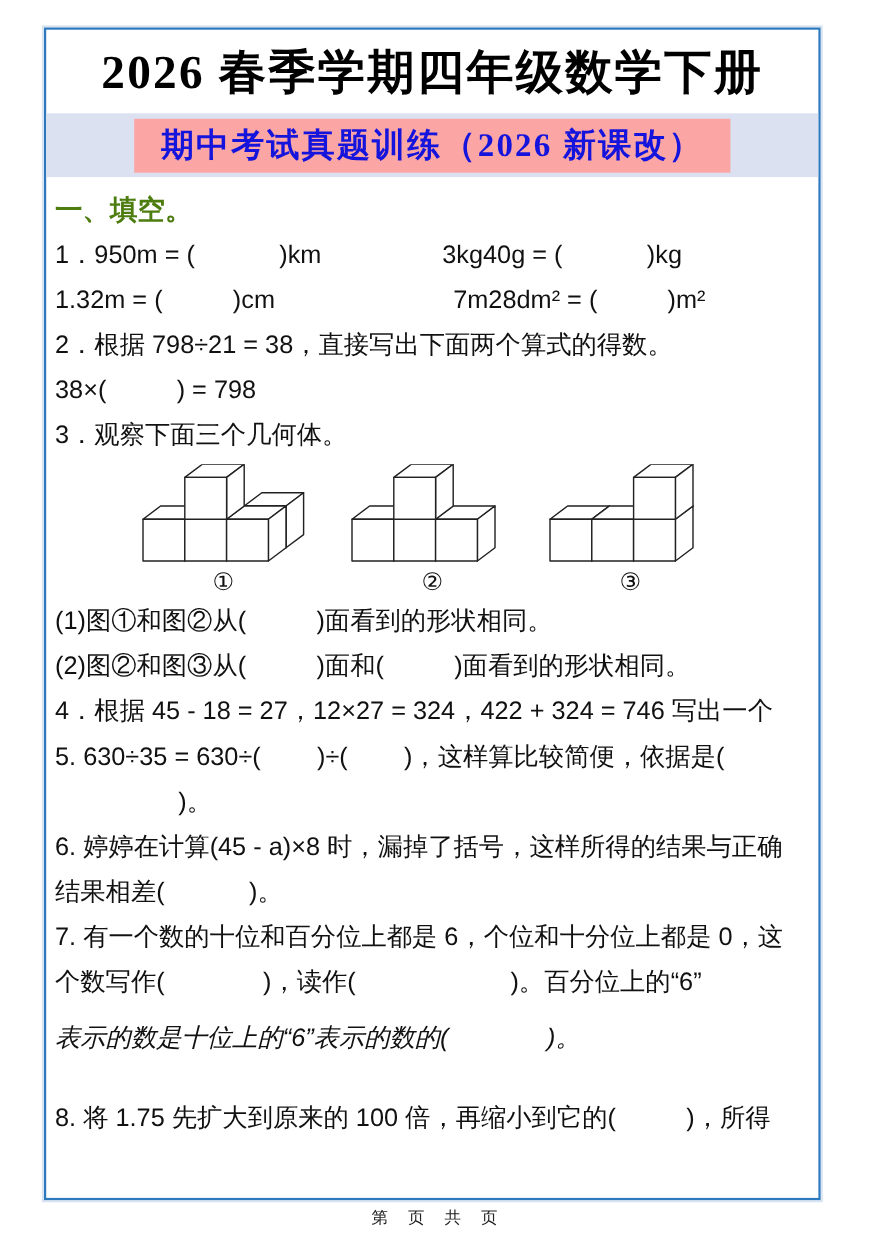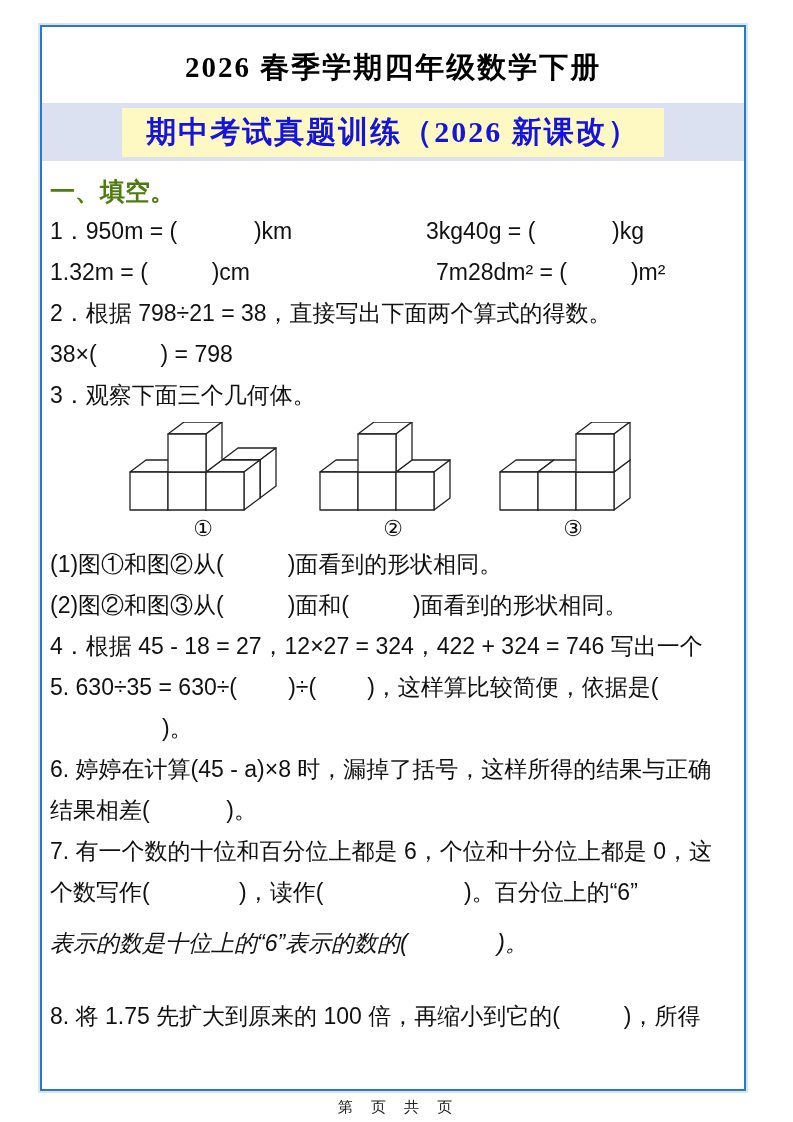--- a/index.html
+++ b/index.html
@@ -18,34 +18,34 @@
     background:#fff;
     box-sizing:border-box;
     overflow:hidden;
   }
 
   .doc-title {
     margin-top:12px;
     text-align:center;
     font-family:"Liberation Serif", serif;
     font-weight:bold;
-    font-size:29px;
+    font-size:43px;
     line-height:56px;
     letter-spacing:2px;
     color:#000;
     white-space:pre-wrap;
   }
 
   .subtitle-bar {
     margin-top:8px;
     background:#dbe1f0;
     height:58px;
     display:flex; align-items:center; justify-content:center;
   }
-  .subtitle-box { background:#fef9c3; padding:4px 24px; }
+  .subtitle-box { background:#fca5a5; padding:4px 24px; }
   .subtitle-text {
     font-family:"Liberation Serif", serif;
     font-weight:bold;
     font-size:30px;
     letter-spacing:2px;
     color:#1414dc;
     white-space:pre-wrap;
   }
 
   .content { padding:0 10px 0 8px; }
@@ -58,21 +58,21 @@
     line-height:28px;
     white-space:pre-wrap;
   }
 
   .line {
     font-size:23px;
     line-height:41px;
     white-space:pre-wrap;
     color:#111;
   }
-  .pair { display:flex;gap:24px; }
+  .pair { display:flex; }
   .pair span { white-space:pre-wrap; }
   .w-q1a { width:352px; }
   .w-q1b { width:362px; }
   .w-q2  { width:302px; }
 
   .figures {
     display:flex;
     align-items:flex-end;
     margin-top:6px;
     margin-bottom:2px;

